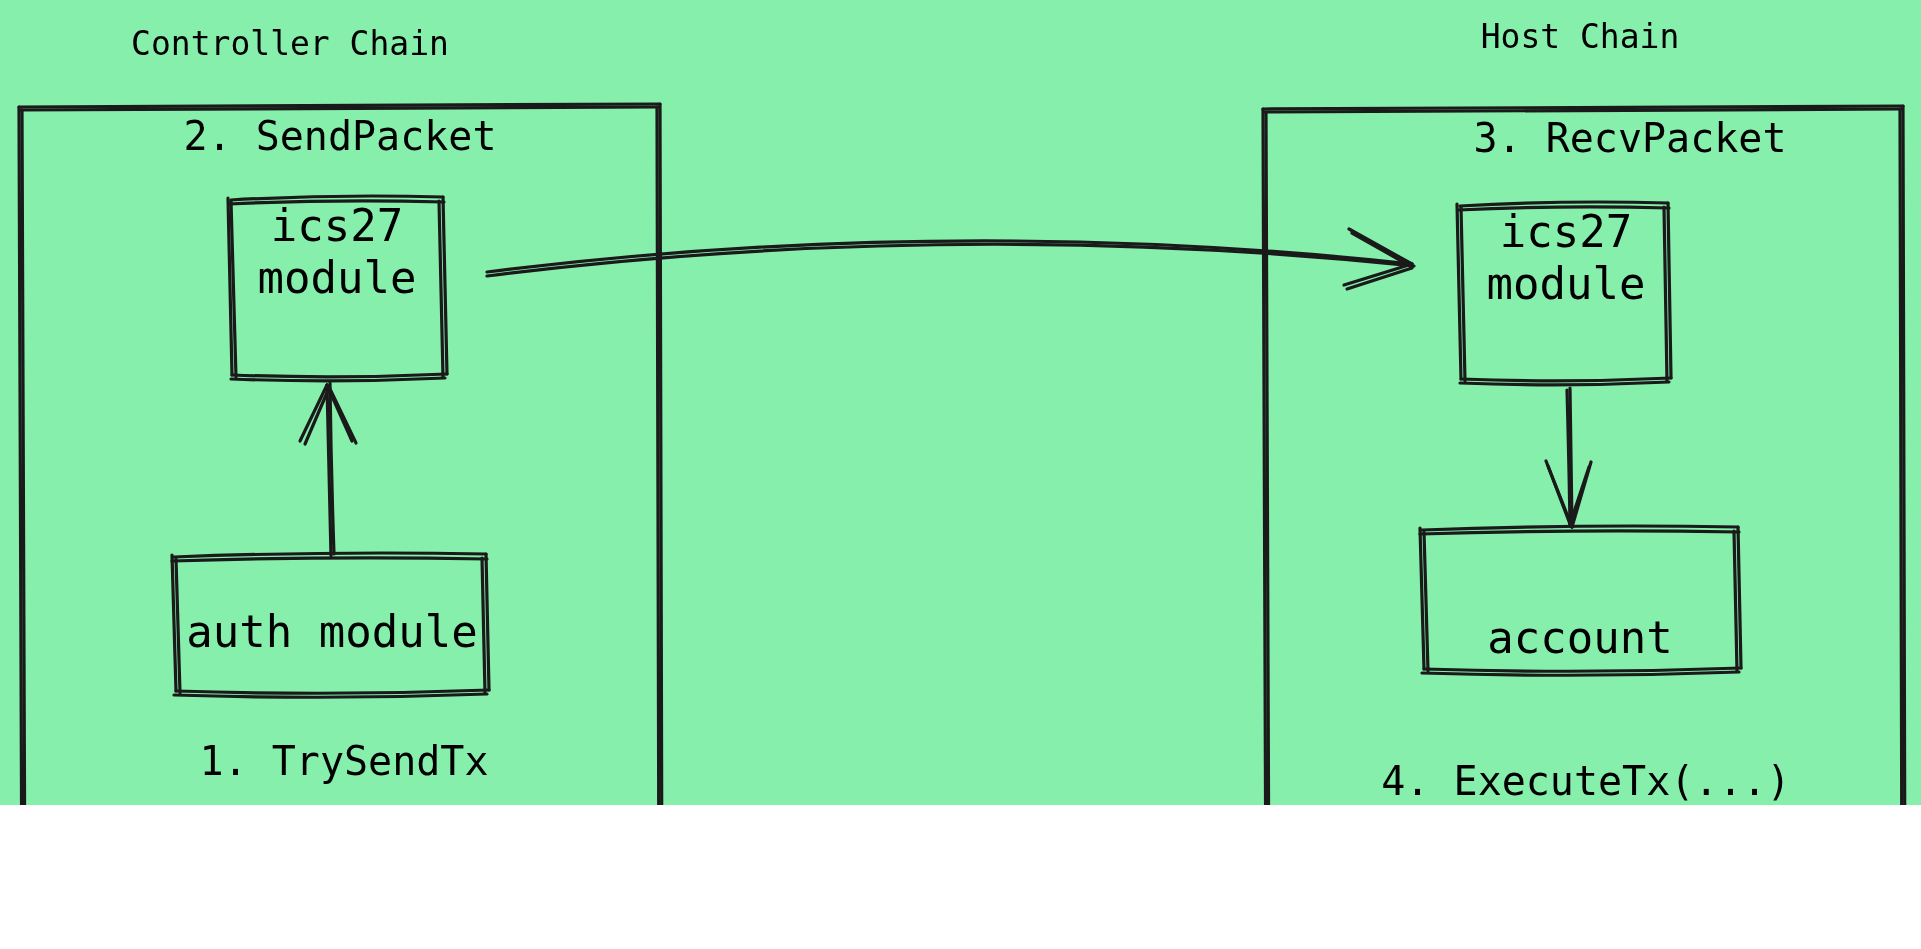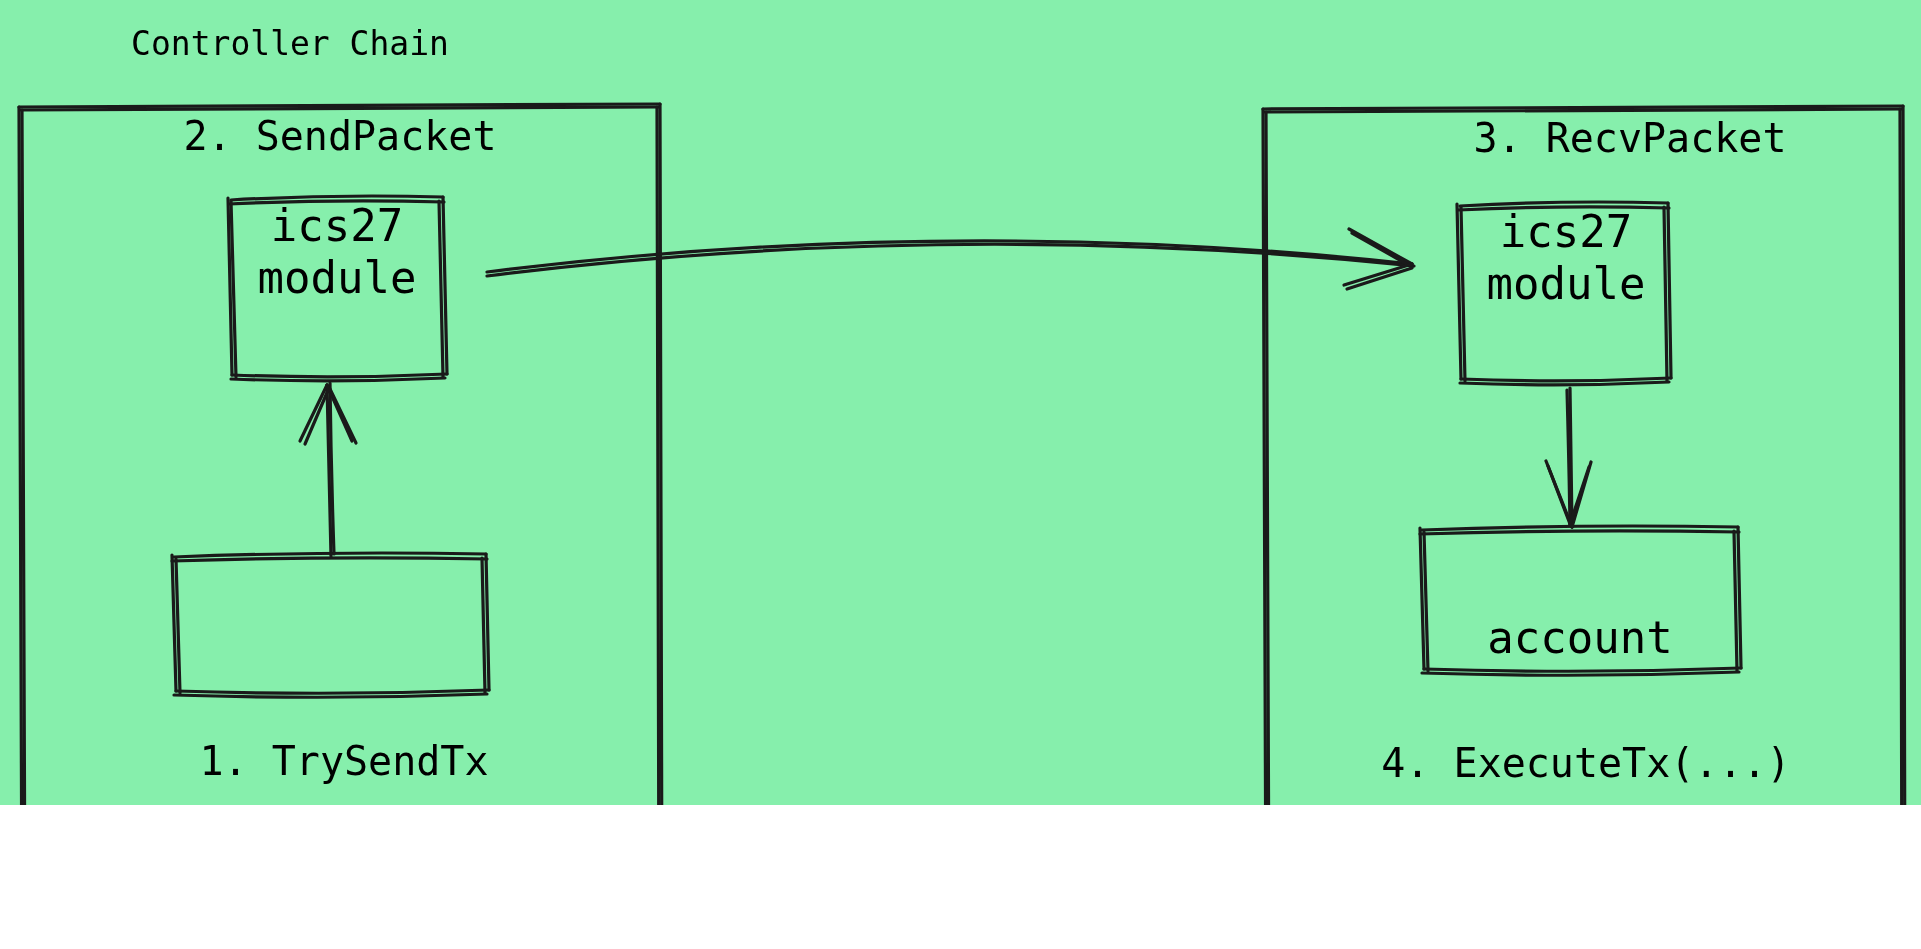--- a/index.html
+++ b/index.html
@@ -152,25 +152,27 @@
 
     </g>
   </svg>
 
   <div class="lbl chain-title centerx" style="left:290px; top:25px;">Controller Chain</div>
 
   <div class="lbl step-label centerx" style="left:340px; top:113px;">2. SendPacket</div>
 
   <div class="lbl box-label centerx" style="left:337px; top:200px; width:210px;"><span>ics27</span><br><span>module</span></div>
 
+  <div class="lbl box-label centerx" style="left:332px; top:606px;">auth module</div>
 
   <div class="lbl step-label centerx" style="left:344px; top:738px;">1. TrySendTx</div>
 
+  <div class="lbl chain-title centerx" style="left:1580px; top:18px;">Host Chain</div>
 
   <div class="lbl step-label centerx" style="left:1630px; top:115px;">3. RecvPacket</div>
 
   <div class="lbl box-label centerx" style="left:1566px; top:206px; width:210px;"><span>ics27</span><br><span>module</span></div>
 
   <div class="lbl box-label centerx" style="left:1580px; top:560px; width:330px;"><br><span>account</span></div>
 
-  <div class="lbl step-label centerx" style="left:1586px; top:740px;">4. ExecuteTx(...)</div>
+  <div class="lbl step-label centerx" style="left:1586px; top:758px;">4. ExecuteTx(...)</div>
 
 </div>
 
 </body></html>

